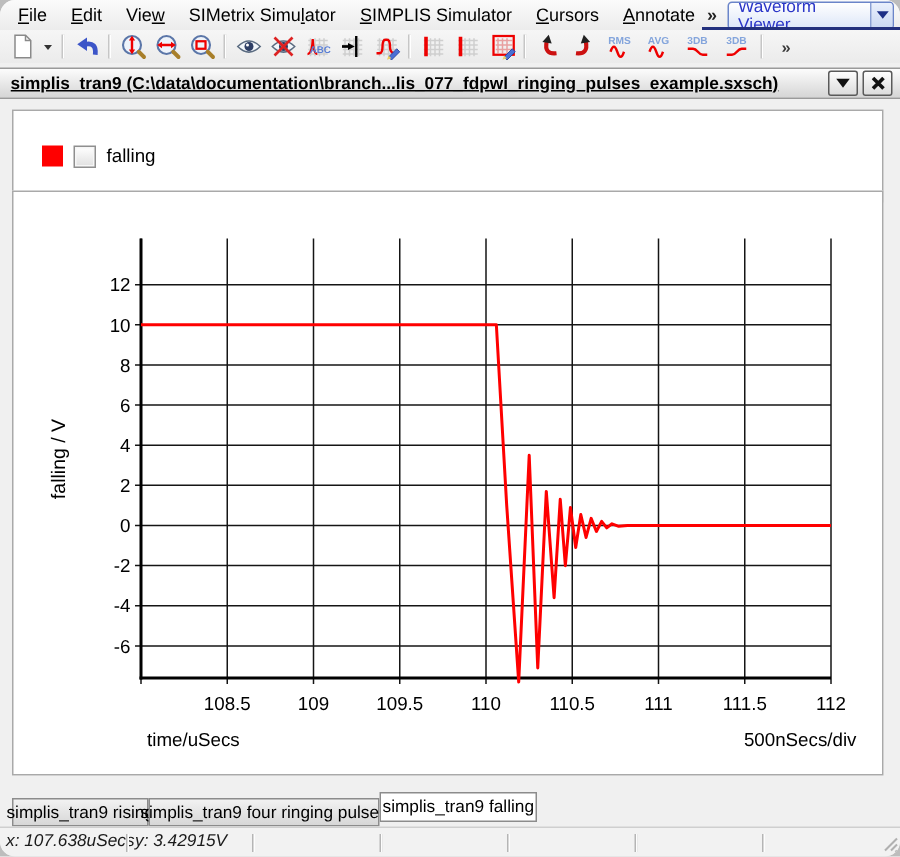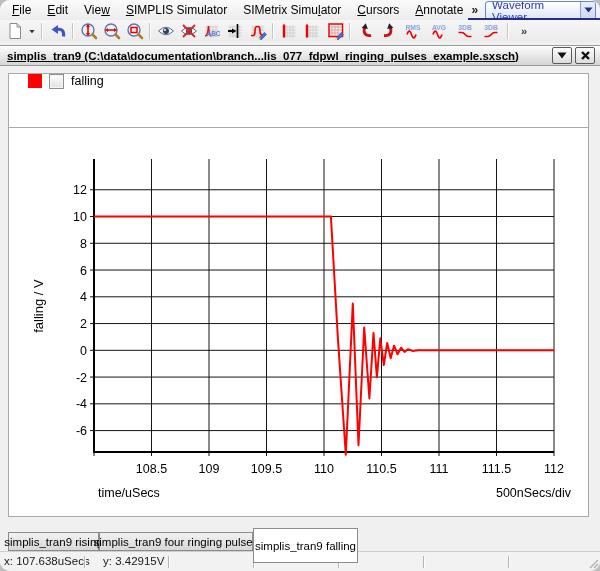--- a/index.html
+++ b/index.html
@@ -30,60 +30,60 @@
 
   
   #titlebar{height:19px;border-top:1px solid #9a9a9a;border-bottom:1px solid #9a9a9a;
     background:linear-gradient(#fcfcfc,#d5d5d5);display:flex;align-items:center;padding:0 5px 0 7px;margin-top:3px;text-decoration:underline;}
   #window-title{font-size:11.5px;font-weight:bold;color:#000;white-space:nowrap;overflow:hidden;flex:1;}
   .cap-btn{width:18px;height:15px;border:1px solid #5a5a5a;border-radius:2px;margin-left:3px;
     background:linear-gradient(#fdfdfd,#dcdcdc);display:flex;align-items:center;justify-content:center;}
 
   
   #legend-panel{position:absolute;left:8px;top:73px;width:581px;height:62px;background:#fff;
-    border:1px solid #a9a9a9;display:flex;padding-left:19px;box-sizing:border-box;}
+    border:1px solid #a9a9a9;display:flex;align-items:center;padding-left:19px;box-sizing:border-box;}
   #legend-swatch{width:14px;height:14px;background:#ff0000;}
   #legend-checkbox{width:13px;height:13px;margin-left:7px;border:1px solid #8f8f8f;
     background:linear-gradient(#ffffff,#e0e0e0);box-shadow:inset 0 0 0 1px #f6f6f6;}
   #legend-label{font-size:12.5px;margin-left:7px;color:#000;}
 
   #graph-panel{position:absolute;left:8px;top:127px;width:581px;height:390px;background:#fff;
     border:1px solid #a9a9a9;box-sizing:border-box;}
   #graph-panel svg{display:block;}
   .tick{font:12.5px "Liberation Sans","DejaVu Sans",sans-serif;fill:#000;}
   .axlabel{font:12.5px "Liberation Sans","DejaVu Sans",sans-serif;fill:#000;}
   .ylab{font:13px "Liberation Sans","DejaVu Sans",sans-serif;fill:#000;}
 
   
   #tabbar{position:absolute;left:0;top:528px;width:600px;height:23px;}
   .tab{position:absolute;box-sizing:border-box;border:1px solid #8c8c8c;
     background:linear-gradient(#f2f2f2,#d7d7d7);font-size:11.5px;color:#000;
     display:flex;align-items:center;justify-content:center;white-space:nowrap;}
   .tab.inactive{top:4px;height:19px;}
-  .tab.active{top:0;height:35px;background:#ffffff;z-index:2;}
+  .tab.active{top:0;height:20px;background:#ffffff;z-index:2;}
 
   
   #statusbar{position:absolute;left:0;top:551px;width:600px;height:20px;background:#f2f2f2;
-    border-top:1px solid #cfcfcf;font-size:11.5px;color:#1a1a1a;}
+    border-top:1px solid #cfcfcf;font-size:11.5px;color:#1a1a1a;font-style:italic;}
   .sb-cell{position:absolute;top:0;line-height:19px;white-space:nowrap;}
   .sb-div{position:absolute;top:4px;width:1px;height:12px;background:#b5b5b5;border-right:1px solid #fdfdfd;}
   #resize-grip{position:absolute;right:1px;bottom:1px;}
 </style>
 </head>
 <body>
 
 <div id="screen">
 
   <div id="menubar">
     <div id="menu-items" style="display: flex;">
         <div class="menu-item"><u>F</u>ile</div>
         <div class="menu-item"><u>E</u>dit</div>
         <div class="menu-item">Vie<u>w</u></div>
+        <div class="menu-item">SIMetrix Simu<u>l</u>ator</div>
         <div class="menu-item"><u>S</u>IMPLIS Simulator</div>
-        <div class="menu-item">SIMetrix Simu<u>l</u>ator</div>
         <div class="menu-item"><u>C</u>ursors</div>
         <div class="menu-item"><u>A</u>nnotate</div>
       </div>
     <div id="menu-right">
       <span id="menu-overflow">»</span>
       <div id="viewer-combo">
         <span class="val">Waveform Viewer</span>
         <span class="arrow">
           <svg width="9" height="6" viewBox="0 0 9 6">
               <path d="M0.5 0.5h8L4.5 5.5z" fill="#1d2f86"></path>
@@ -311,21 +311,21 @@
   </div>
 
   <div id="tabbar">
     <div class="tab inactive" style="left:8px;width:91px;">simplis_tran9 rising</div>
     <div class="tab inactive" style="left:99px;width:154px;">simplis_tran9 four ringing pulses</div>
     <div class="tab active" style="left:253px;width:105px;">simplis_tran9 falling</div>
   </div>
 
   <div id="statusbar">
     <span class="sb-cell" style="left:4px;">x: 107.638uSecs</span>
-    <span class="sb-cell" style="left:103px;">y: 3.42915V</span>
+    <span class="sb-cell" style="left:90px;">y: 3.42915V</span>
     <span class="sb-div" style="left:84px;"></span>
     <span class="sb-div" style="left:168px;"></span>
     <span class="sb-div" style="left:253px;"></span>
     <span class="sb-div" style="left:338px;"></span>
     <span class="sb-div" style="left:423px;"></span>
     <span class="sb-div" style="left:508px;"></span>
     <span id="resize-grip">
       <svg width="11" height="11" viewBox="0 0 11 11">
           <path d="M10 2L2 10M10 6L6 10M10 10l-1 1" stroke="#b0b0b0" stroke-width="1.4"></path>
         </svg>

